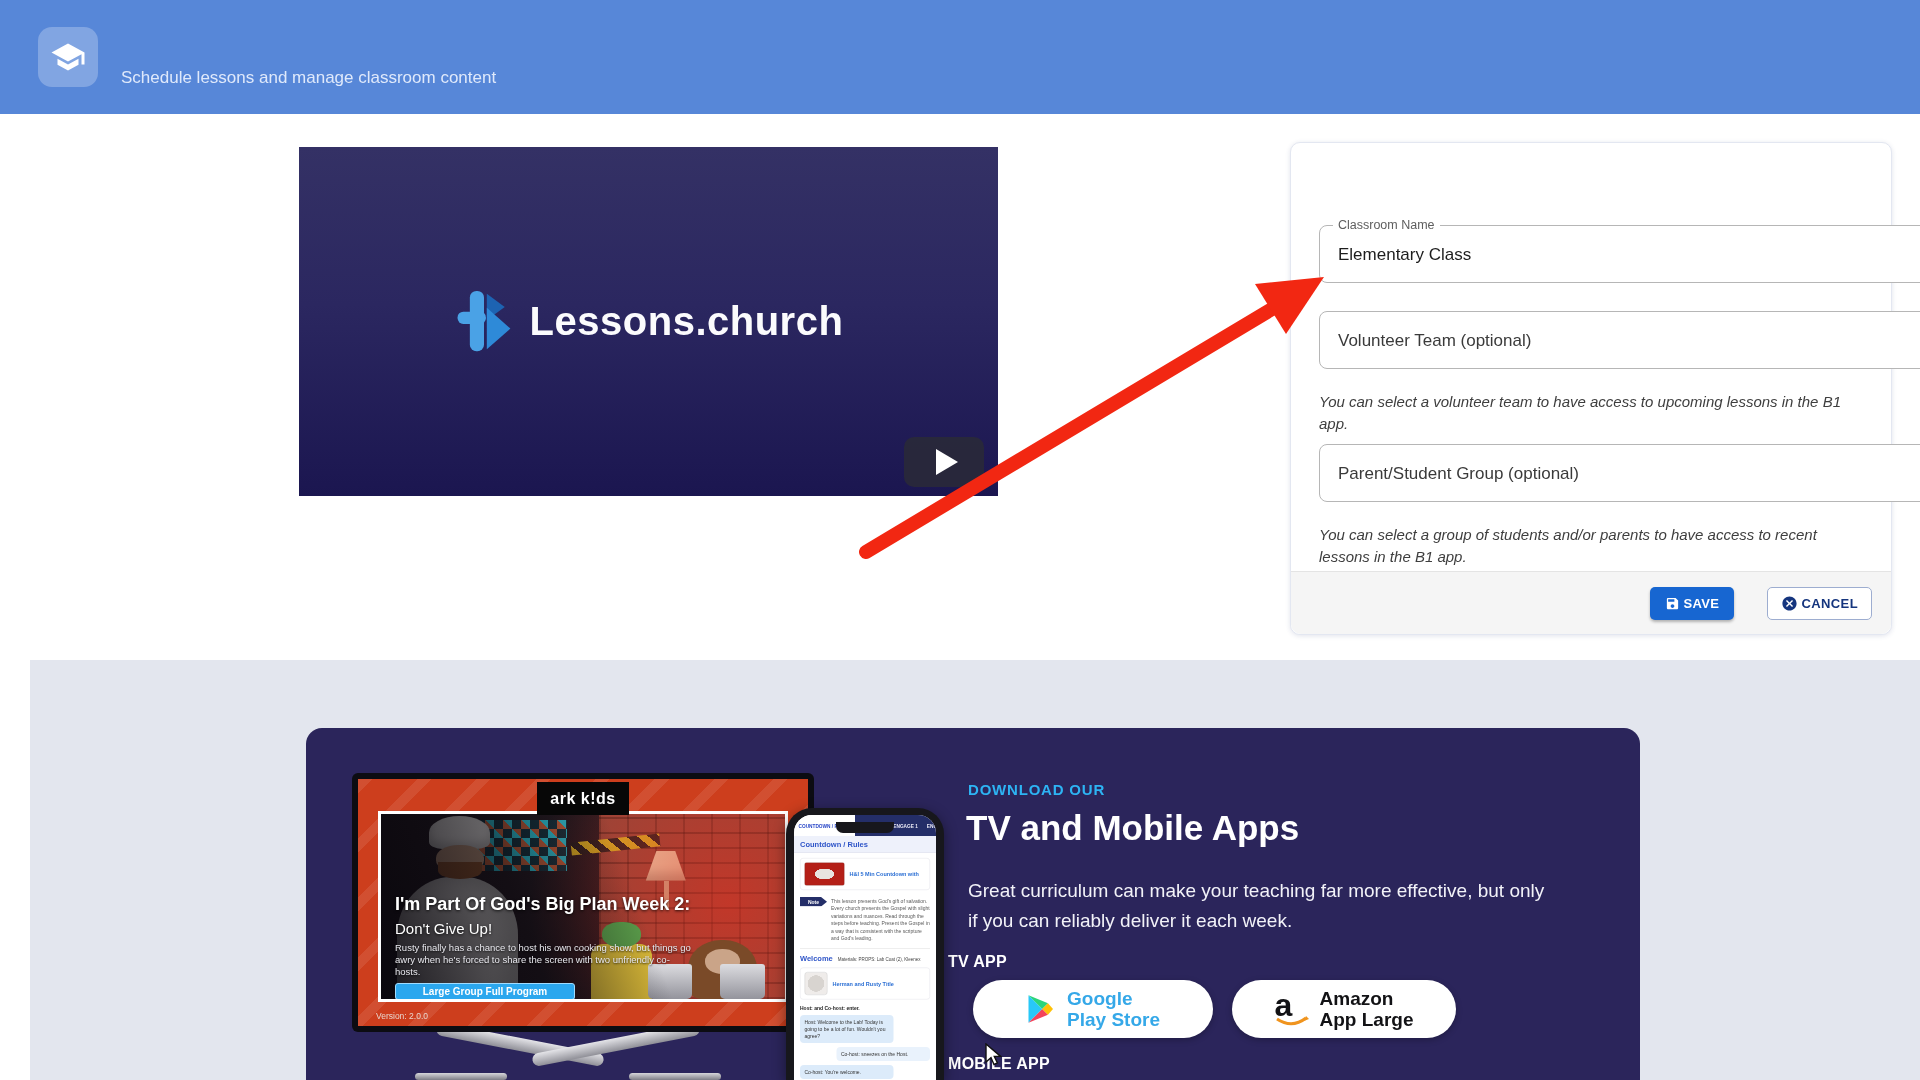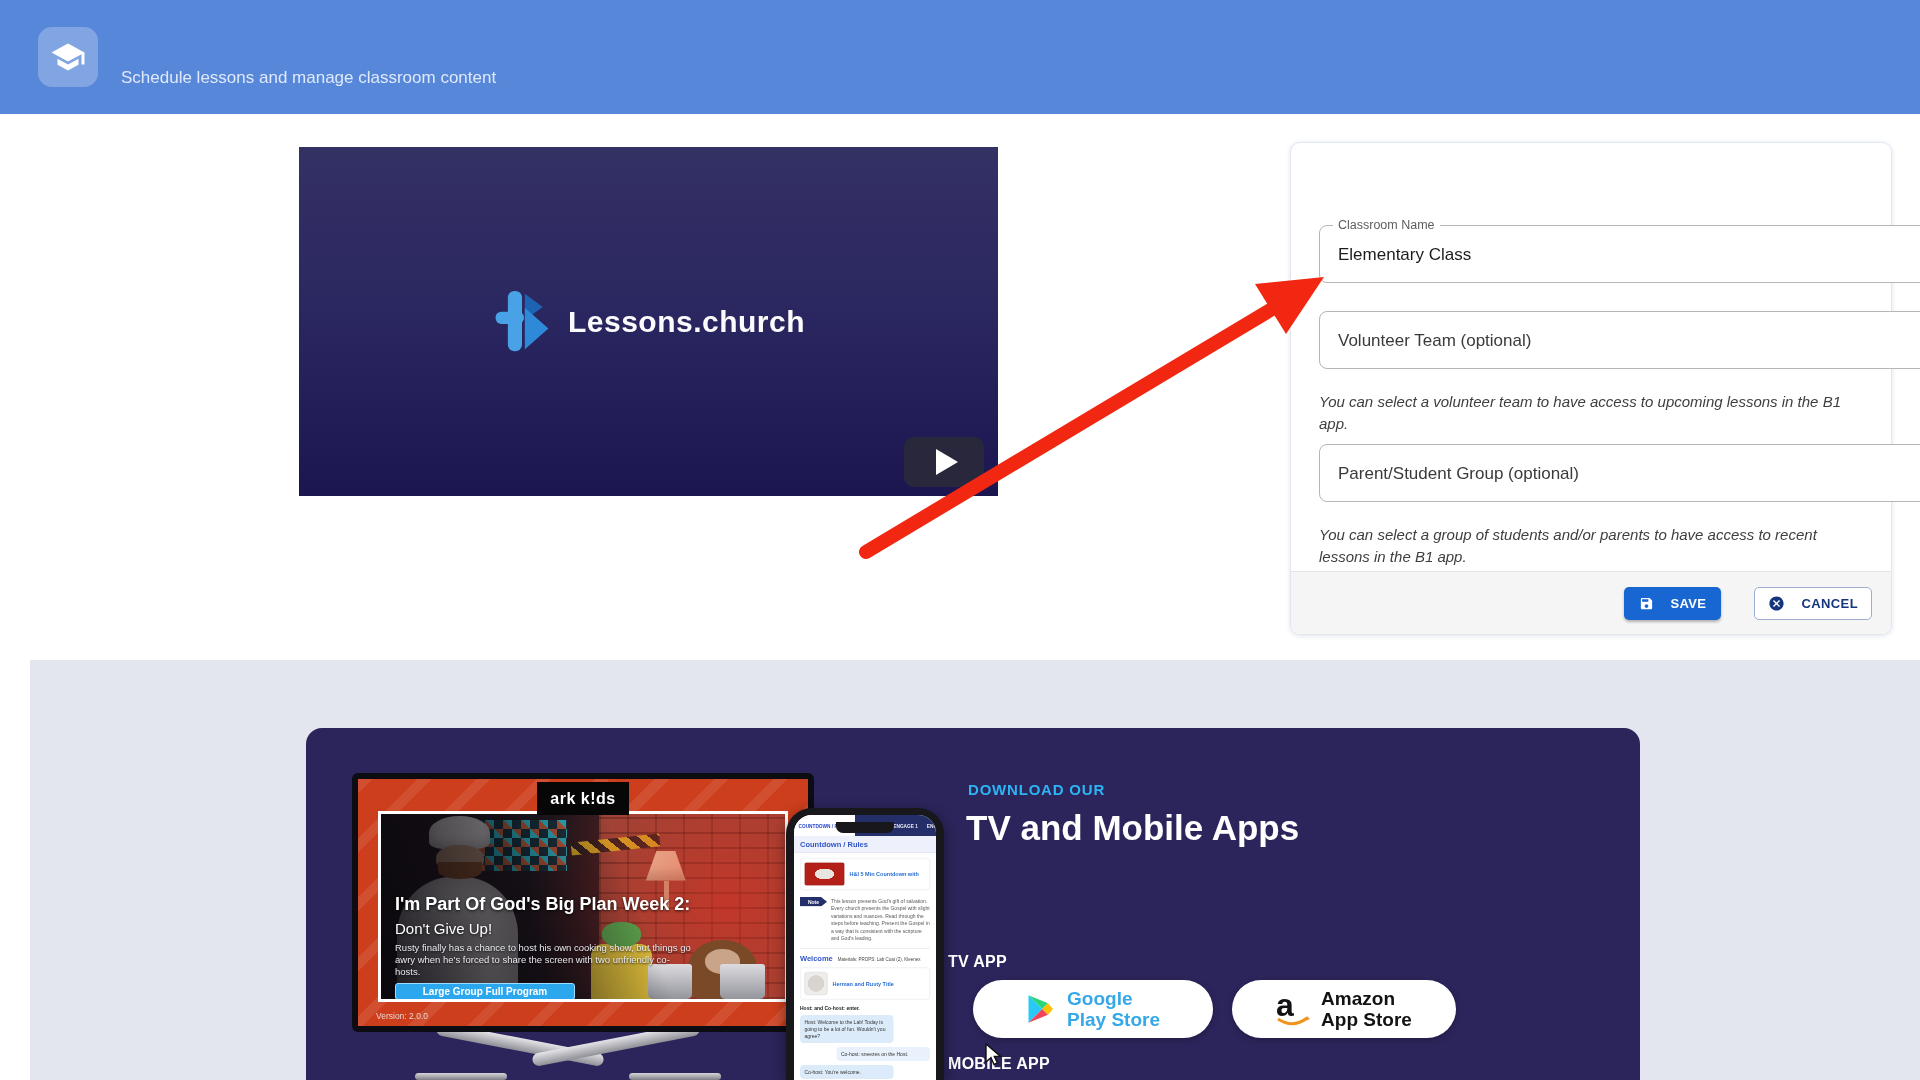--- a/index.html
+++ b/index.html
@@ -14,21 +14,21 @@
   .hdr-tile svg { width:36px; height:36px; fill:#ffffff; }
   .hdr-title { position:absolute; left:120px; top:18px; font-size:34px; font-weight:bold; color:#ffffff; letter-spacing:.2px; }
   .hdr-sub   { position:absolute; left:121px; top:68px; font-size:17px; color:#dfe9fb; }
 
   
   .video { position:absolute; left:299px; top:147px; width:699px; height:349px;
            background:linear-gradient(180deg,#343165 0%, #2b2760 45%, #1b1650 100%); }
   .vp-logo { position:absolute; left:0; top:0; width:100%; height:100%;
              display:flex; align-items:center; justify-content:center; gap:16px; }
   .vp-logo svg { width:60px; height:66px; }
-  .vp-word { color:#fbfbfd; font-size:30px; font-weight:bold; letter-spacing:.5px; }
+  .vp-word { color:#fbfbfd; font-size:40px; font-weight:bold; letter-spacing:.5px; }
   .vp-play { position:absolute; left:605px; top:290px; width:80px; height:50px; border-radius:10px;
              background:rgba(42,42,55,.85); display:flex; align-items:center; justify-content:center; }
   .vp-play .tri { width:0; height:0; border-left:22px solid #ffffff;
                   border-top:13px solid transparent; border-bottom:13px solid transparent; margin-left:5px; }
 
   
   .panel { position:absolute; left:1290px; top:142px; width:602px; height:493px; background:#ffffff;
            border:1px solid #e3e7f1; border-radius:10px; box-shadow:0 1px 5px rgba(40,60,120,.14); }
   .panel-h { position:absolute; left:0; top:0; width:100%; height:58px; background:#e9eefb;
              border-bottom:1px solid #d6def2; border-radius:10px 10px 0 0;
@@ -41,21 +41,21 @@
                  font-size:12.5px; color:#5e5e5e; }
   .fld .fvalue { position:absolute; left:18px; top:0; line-height:57px; font-size:17px; color:#1d1d1d; }
   .sel .fvalue { color:#3a3a3a; }
   .sel .caret { position:absolute; right:10px; top:17px; width:24px; height:24px; fill:#5f6368; }
   .helper { position:absolute; left:28px; width:552px; font-size:15px; font-style:italic;
             color:#3e3e3e; line-height:22px; }
 
   .panel-f { position:absolute; left:0; bottom:0; width:100%; height:63px; background:#f5f5f5;
              border-top:1px solid #e4e4e4; border-radius:0 0 10px 10px;
              display:flex; align-items:center; justify-content:flex-end; padding-right:19px; gap:9px; }
-  .btn { height:33px; display:flex; align-items:center; gap:16px; border-radius:5px;
+  .btn { height:33px; display:flex; align-items:center; gap:3px; border-radius:5px;
          font-size:13px; font-weight:bold; letter-spacing:.4px; cursor:pointer; }
   .btn-save { background:#1766d1; color:#fff; padding:0 15px; border:none;
               box-shadow:0 2px 3px rgba(0,0,0,.28); }
   .btn-save svg { width:15px; height:15px; fill:#ffffff; }
   .btn-cancel { background:#ffffff; color:#15357e; padding:0 13px; border:1px solid #9dadd0;margin-left:24px; }
   .btn-cancel svg { width:17px; height:17px; fill:#15357e; }
 
   
   .arrow-svg { position:absolute; left:0; top:0; width:1920px; height:1080px; pointer-events:none; z-index:40; }
 
@@ -328,20 +328,21 @@
           <div class="bubble">Co-host: You're welcome.</div>
 
         </div>
       </div>
       <div class="notch"></div>
     </div>
   </div>
 
   <div class="eyebrow">DOWNLOAD OUR</div>
   <div class="promo-title">TV and Mobile Apps</div>
+  <div class="promo-desc">Great curriculum can make your teaching far more effective, but only if you can reliably deliver it each week.</div>
   <div class="applabel" style="top:953px;">TV APP</div>
 
   <div class="pill pill-google">
     <svg class="gp-icon" viewBox="0 0 24 24">
       <polygon points="2,1 2,23 13,12" fill="#28c8f8"></polygon>
       <polygon points="2,1 17.6,7.4 13,12" fill="#2bd57a"></polygon>
       <polygon points="2,23 13,12 17.6,16.6" fill="#f4435a"></polygon>
       <polygon points="13,12 17.6,7.4 21.6,12 17.6,16.6" fill="#ffc107"></polygon>
     </svg>
     <div class="two">
@@ -353,21 +354,21 @@
   <div class="pill pill-amazon">
     <div class="az-icon">
       <span class="a">a</span>
       <svg viewBox="0 0 34 12">
           <path d="M2 3 Q17 13 31 2" stroke="#f0941e" stroke-width="3" fill="none"></path>
           <polygon points="31,0 34,3 29,5" fill="#f0941e"></polygon>
         </svg>
     </div>
     <div class="two">
       <div>Amazon</div>
-      <div>App Store</div>
+      <div>App Large</div>
     </div>
   </div>
 
   <div class="applabel" style="top:1055px;">MOBILE APP</div>
 
   <svg class="cursor-svg" viewBox="0 0 22 24">
     <polygon points="2,1 2,19 7,14.6 10,21.5 13.4,20 10.3,13.4 16.6,13.4" fill="#ffffff" stroke="#111" stroke-width="1.4"></polygon>
   </svg>
 
 </div>

